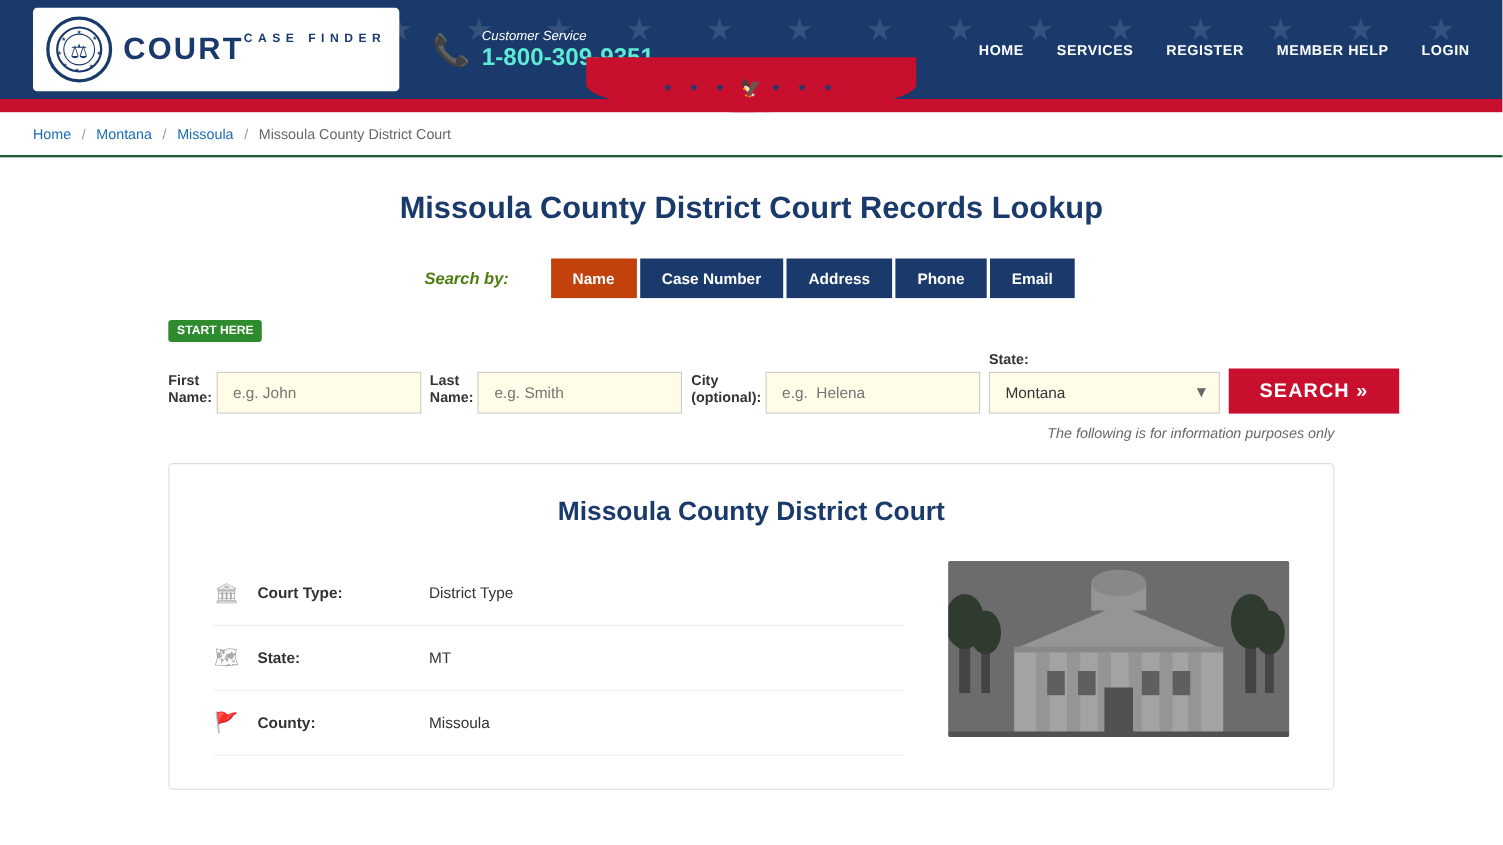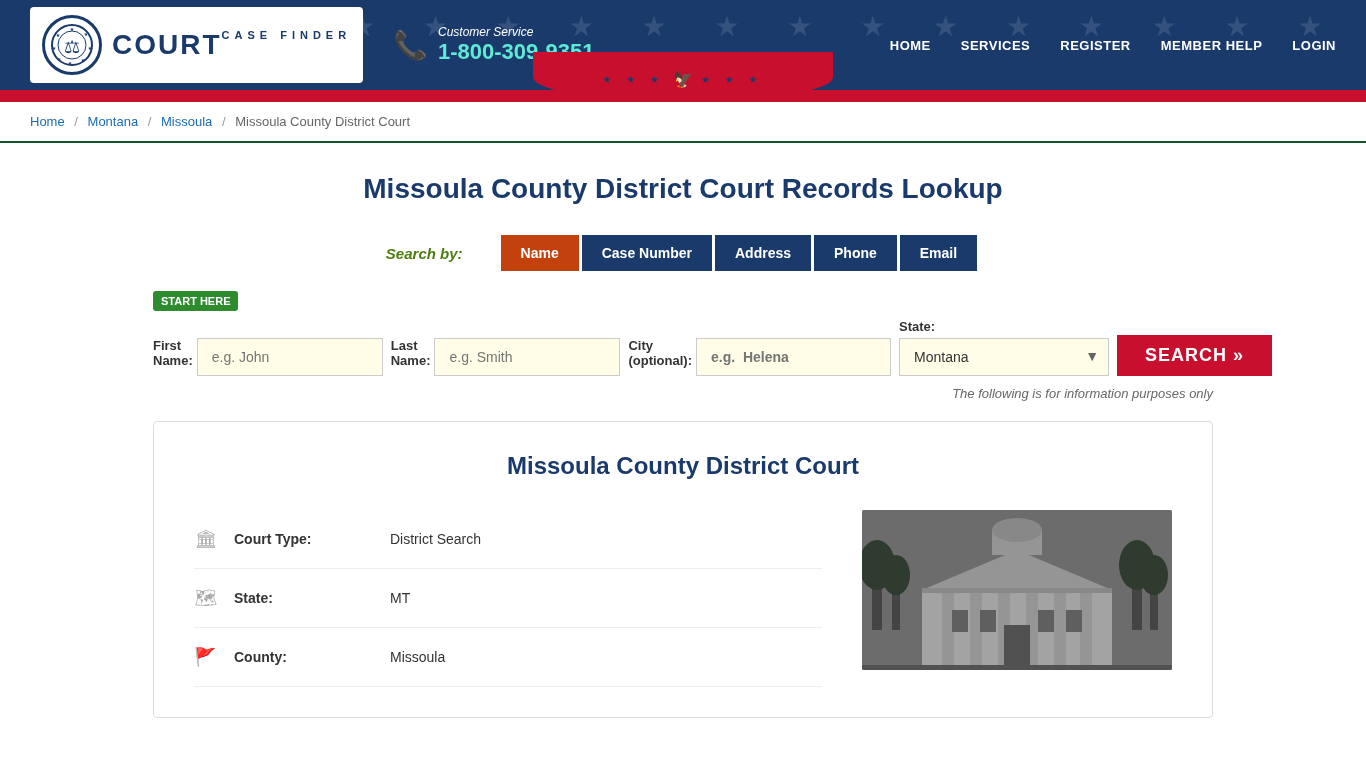--- a/index.html
+++ b/index.html
@@ -214,21 +214,21 @@
       color: #333;
     }
     .form-input {
       padding: 10px 14px;
       border: 1px solid #ccc;
       font-size: 14px;
       background: #fffde7;
       width: 186px;
       color: #999;
     }
-    .form-input.city { width: 195px; font-weight: bold; }
+    .form-input.city { width: 195px; }
     .form-select {
       padding: 10px 14px;
       border: 1px solid #ccc;
       font-size: 14px;
       background: #fffde7;
       width: 210px;
       color: #333;
       appearance: none;
       -webkit-appearance: none;
     }
@@ -485,21 +485,21 @@
   
   <div class="court-card">
     <h2 class="court-card-title">Missoula County District Court</h2>
 
     <div class="court-info-area">
       <div class="court-details">
 
         <div class="court-detail-row">
           <span class="court-detail-icon">🏛</span>
           <span class="court-detail-label">Court Type:</span>
-          <span class="court-detail-value">District Search</span>
+          <span class="court-detail-value">District Type</span>
         </div>
 
         <div class="court-detail-row">
           <span class="court-detail-icon">🗺</span>
           <span class="court-detail-label">State:</span>
           <span class="court-detail-value">MT</span>
         </div>
 
         <div class="court-detail-row">
           <span class="court-detail-icon">🚩</span>

